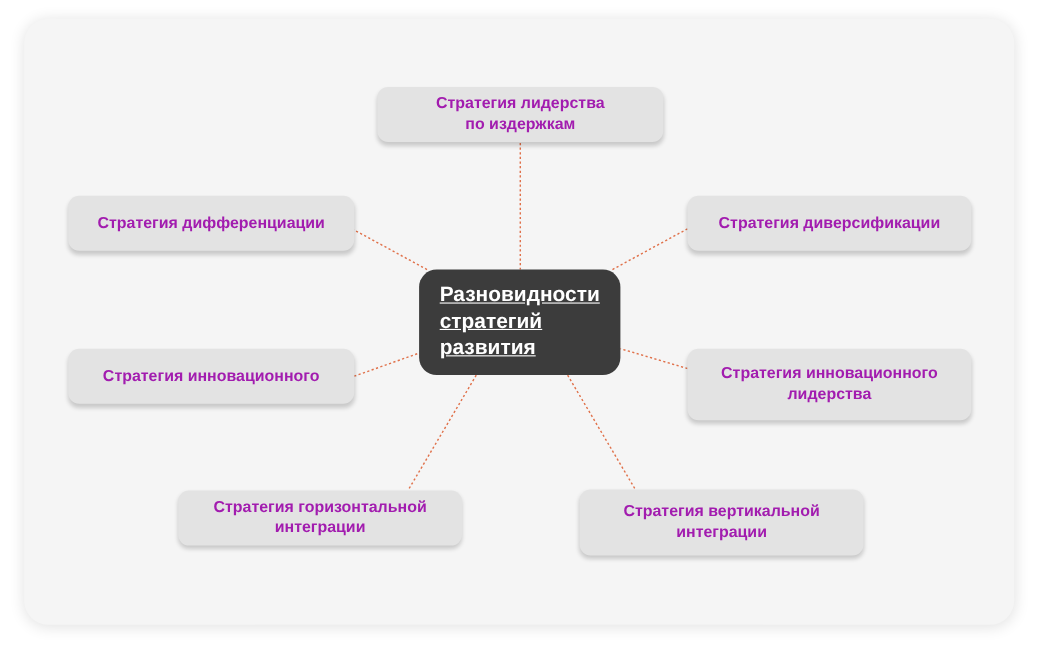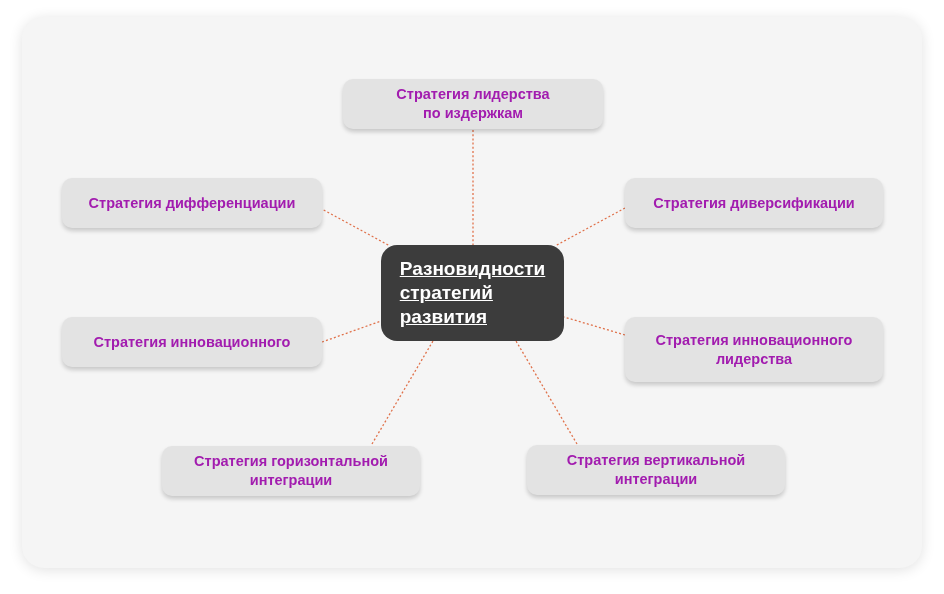--- a/index.html
+++ b/index.html
@@ -54,21 +54,21 @@
 <div class="node" style="left:625px;top:317px;width:258px;height:65px;">
   <span class="txt">Стратегия инновационного
 лидерства</span>
 </div>
 
 <div class="node" style="left:162px;top:446px;width:258px;height:50px;">
   <span class="txt">Стратегия горизонтальной
 интеграции</span>
 </div>
 
-<div class="node" style="left:527px;top:445px;width:258px;height:50px;justify-content:center;">
+<div class="node" style="left:527px;top:445px;width:258px;height:60px;justify-content:center;">
   <span class="txt">Стратегия вертикальной
 интеграции</span>
 </div>
 
 <div class="center">
   <span class="txt">Разновидности
 стратегий
 развития</span>
 </div>
 

